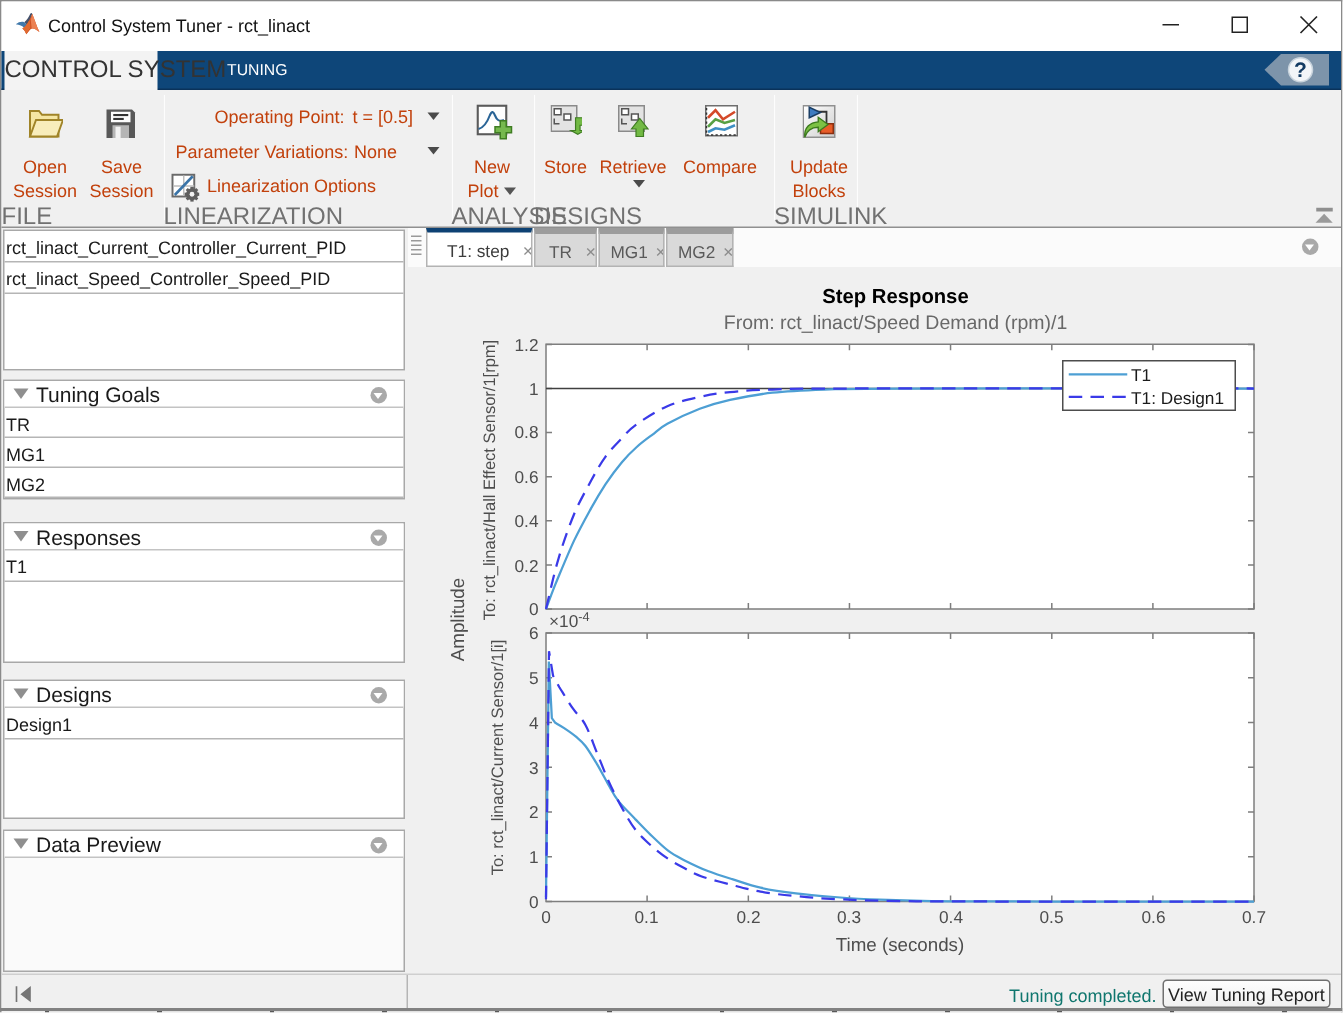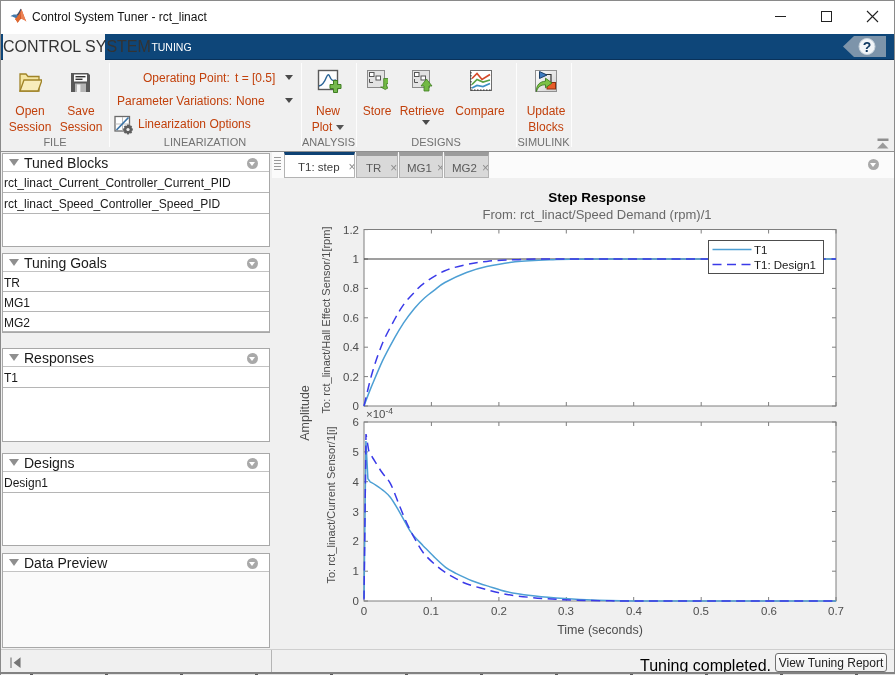--- a/index.html
+++ b/index.html
@@ -6,21 +6,21 @@
 .abs{position:absolute;}
 #win{position:absolute;left:0;top:0;width:895px;height:675px;border:1px solid #8a8a8a;border-bottom:none;background:#f0f0f0;}
 #titlebar{position:absolute;left:0;top:0;width:893px;height:33px;background:#fff;}
 #title{position:absolute;left:31px;top:9px;font-size:12px;color:#111;}
 .winbtn{position:absolute;top:0;width:46px;height:31px;}
 #tabstrip{position:absolute;left:0;top:33px;width:893px;height:26px;background:#0e4679;border-bottom:1px solid #0a325a;}
 #tab-cs{position:absolute;left:2px;top:0;width:102px;height:26px;background:#f3f3f3;color:#333;font-size:16px;line-height:26px;white-space:nowrap;}
 #tab-tn{position:absolute;left:104px;top:0;width:114px;height:26px;color:#fff;font-size:10.5px;text-align:center;line-height:26px;white-space:nowrap;padding-left:19px;}
 #toolbar{position:absolute;left:0;top:59px;width:893px;height:92px;background:#f0f0f0;border-bottom:1px solid #909090;}
 .vsep{position:absolute;top:3px;height:84px;width:1px;background:#d9d9d9;border-right:1px solid #fdfdfd;}
-.glabel{position:absolute;top:76px;font-size:11px;color:#717171;text-align:center;}
+.glabel{position:absolute;top:76px;font-size:16px;color:#717171;text-align:left;}
 .btxt{position:absolute;font-size:12px;color:#c2410c;text-align:center;white-space:nowrap;line-height:15.5px;}
 .ddarrow{display:inline-block;width:0;height:0;border-left:4px solid transparent;border-right:4px solid transparent;border-top:5px solid #555;vertical-align:middle;margin-left:4px;}
 #panel{position:absolute;left:0;top:151px;width:282px;height:497px;background:#f0f0f0;}
 .sbox{position:absolute;left:1px;width:268px;background:#fff;border:1px solid #a8a8a8;}
 .shead{height:18px;border-bottom:1px solid #c3c3c3;position:relative;background:#fff;}
 .shead .tri{position:absolute;left:6px;top:5px;width:0;height:0;border-left:5px solid transparent;border-right:5px solid transparent;border-top:7px solid #8f8f8f;}
 .shead .txt{position:absolute;left:21px;top:0.5px;font-size:14px;color:#1a1a1a;}
 .shead .circ{position:absolute;right:11px;top:4px;width:11px;height:11px;background:#a9a9a9;border-radius:50%;}
 .shead .circ:after{content:"";position:absolute;left:2px;top:4px;width:0;height:0;border-left:3.5px solid transparent;border-right:3.5px solid transparent;border-top:4.5px solid #fff;}
 .srow{height:21px;border-bottom:1px solid #b5b5b5;font-size:12px;color:#1a1a1a;padding:3.5px 0 0 1px;}
@@ -163,25 +163,20 @@
   <div class="btxt" style="left:516px;top:44px;width:58px">Update<br>Blocks</div>
   <div class="glabel" style="left:515px;width:55px">SIMULINK</div>
   <svg class="abs" style="left:875px;top:78px" width="14" height="12">
         <rect x="1.5" y="0.5" width="11" height="2.5" fill="#8f8f8f"></rect>
         <path d="M1,10.5 L6.75,4.5 L12.5,10.5 Z" fill="#9a9a9a"></path>
       </svg>
  </div>
  <div id="panel">
 
   <div class="sbox" style="top:1px;height:94px">
-   <div class="shead">
-          <div class="tri"></div>
-          <div class="txt">Tuned Blocks</div>
-          <div class="circ"></div>
-        </div>
    <div class="srow">rct_linact_Current_Controller_Current_PID</div>
    <div class="srow">rct_linact_Speed_Controller_Speed_PID</div>
   </div>
 
   <div class="sbox" style="top:101px;height:80px">
    <div class="shead">
           <div class="tri"></div>
           <div class="txt">Tuning Goals</div>
           <div class="circ"></div>
         </div>
@@ -278,18 +273,18 @@
    <text x="483" y="76" font-size="11.5" fill="#1a1a1a">T1</text>
    <text x="483" y="91" font-size="11.5" fill="#1a1a1a">T1: Design1</text>
   </svg>
  </div>
 
  <div id="statusbar">
   <svg class="abs" style="left:8px;top:7px" width="13" height="12">
         <path d="M2,0.5 v10.5 M11,1.5 L5.5,5.8 L11,10 Z" stroke="#757575" fill="#757575" stroke-width="1.1"></path>
       </svg>
   <div class="abs" style="left:270px;top:0;width:1px;height:24px;background:#b5b5b5"></div>
-  <div class="abs" style="left:555px;top:7px;width:215px;text-align:right;font-size:16px;color:#000000">Tuning completed.</div>
+  <div class="abs" style="left:555px;top:7px;width:215px;text-align:right;font-size:12px;color:#0f766e">Tuning completed.</div>
   <div class="abs" style="left:774px;top:3px;width:112px;height:19px;border:1px solid #707070;border-radius:3px;background:linear-gradient(#fdfdfd,#f0f0f0);font-size:12px;color:#222;text-align:center;line-height:18px;">View Tuning Report</div>
  </div>
 </div>
  <div class="abs" style="left:0;top:672px;width:895px;height:2px;background:#828282;z-index:9"></div>
  <div class="abs" style="left:30px;top:674px;width:865px;height:1px;background:repeating-linear-gradient(90deg,#5a5a5a 0 3px,#e2e2e2 3px 75px);z-index:9"></div>
 
 </body></html>

